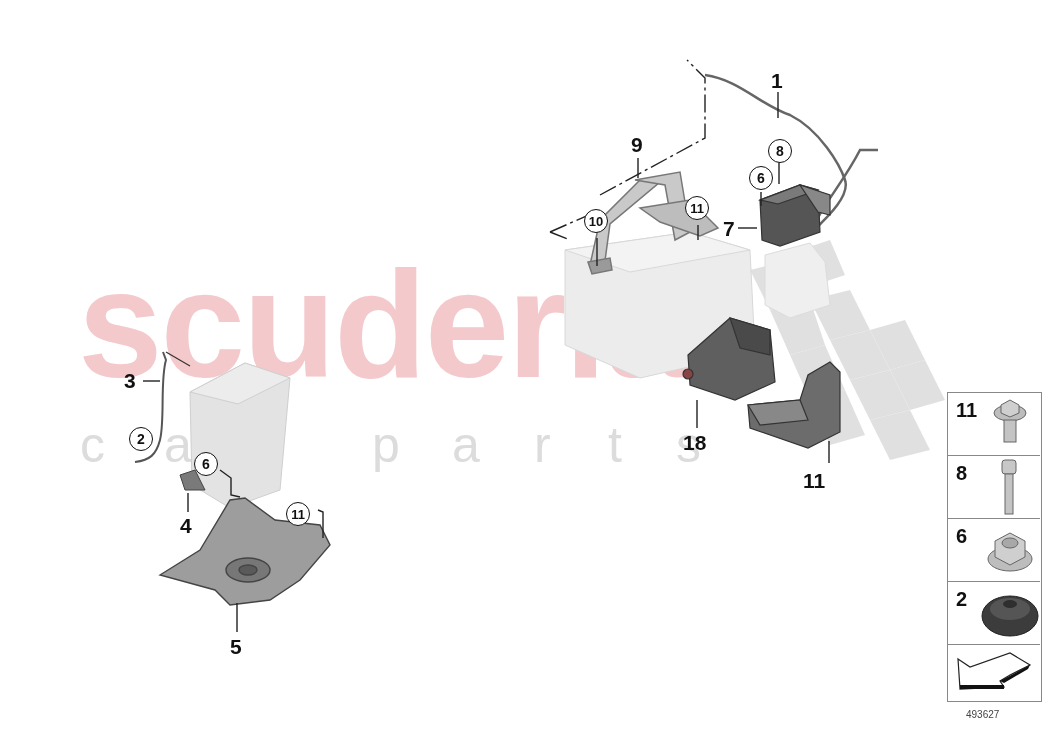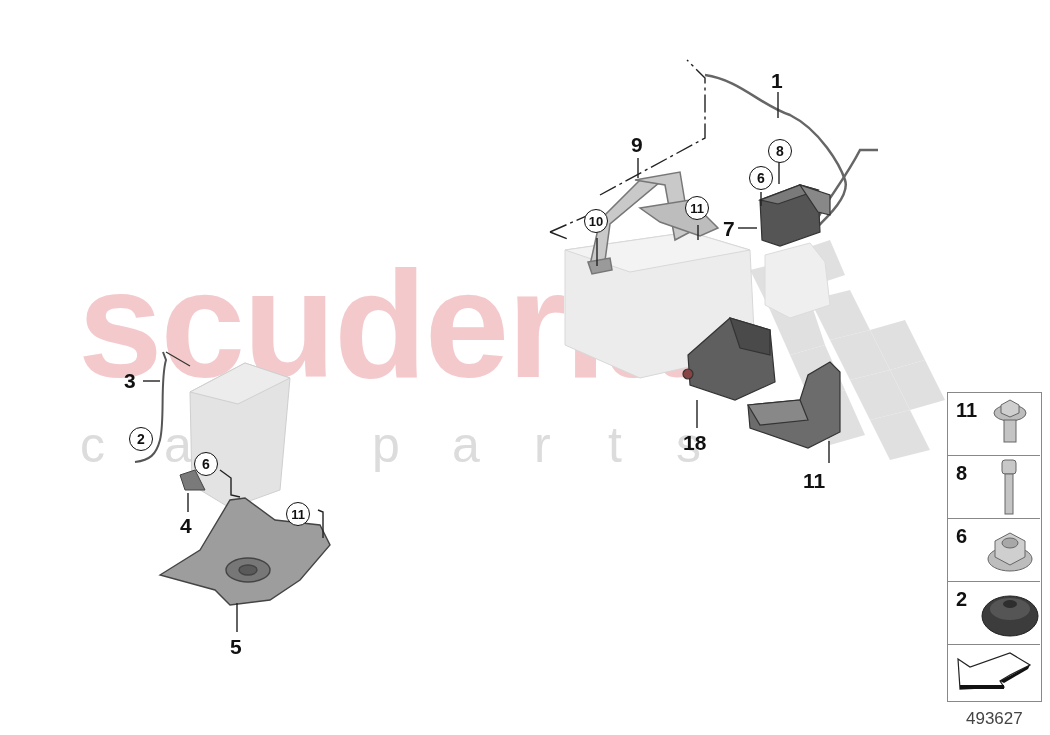--- a/index.html
+++ b/index.html
@@ -11,21 +11,21 @@
   .wm-small { position:absolute; top:420px; font-family:"Liberation Sans", sans-serif;
               font-size:50px; color:#dcdcdc; line-height:1; }
   .lbl { position:absolute; font-weight:bold; font-size:21px; color:#111; line-height:1; }
   .circ { position:absolute; width:24px; height:24px; border:1.6px solid #111; border-radius:50%;
           background:#fff; font-weight:bold; font-size:14px; color:#111;
           display:flex; align-items:center; justify-content:center; box-sizing:border-box; }
   .panel { position:absolute; left:947px; top:392px; width:95px; height:310px;
            border:1.5px solid #888; box-sizing:border-box; background:#fff; }
   .cell { position:absolute; left:0; width:92px; border-bottom:1.5px solid #888; box-sizing:border-box; }
   .cell .num { position:absolute; left:8px; top:6px; font-weight:bold; font-size:20px; color:#111; }
-  .docid { position:absolute; left:966px; top:709px; font-size:17px; color:#444; }
+  .docid { position:absolute; left:966px; top:709px; font-size:10px; color:#444; }
 </style>
 </head>
 <body>
 
 <div class="stage">
 
   <div class="wm-big">scuderia</div>
   <div class="wm-small" style="left:80px">c</div>
   <div class="wm-small" style="left:164px">a</div>
   <div class="wm-small" style="left:250px">r</div>

